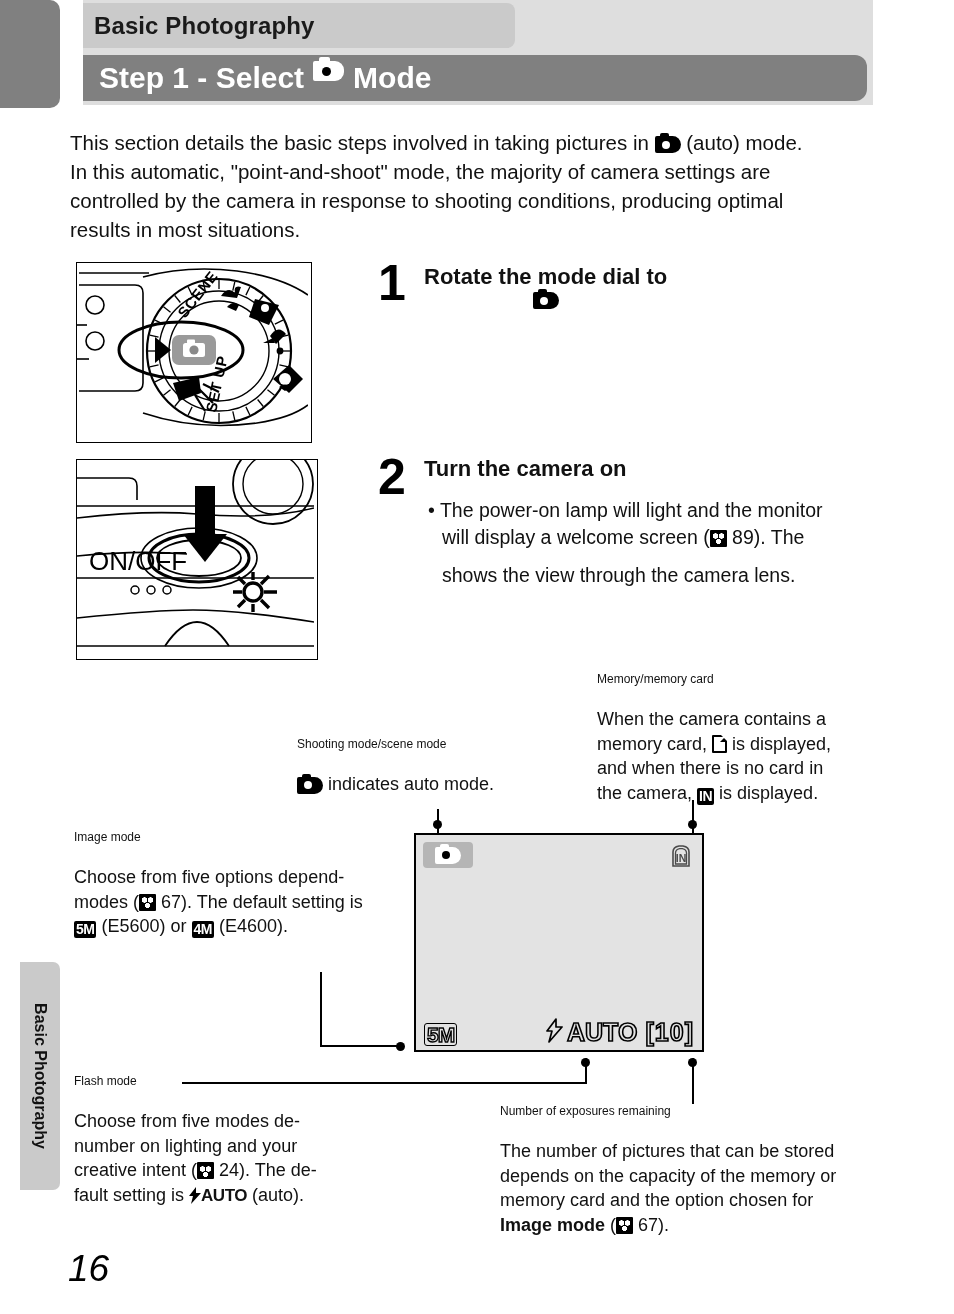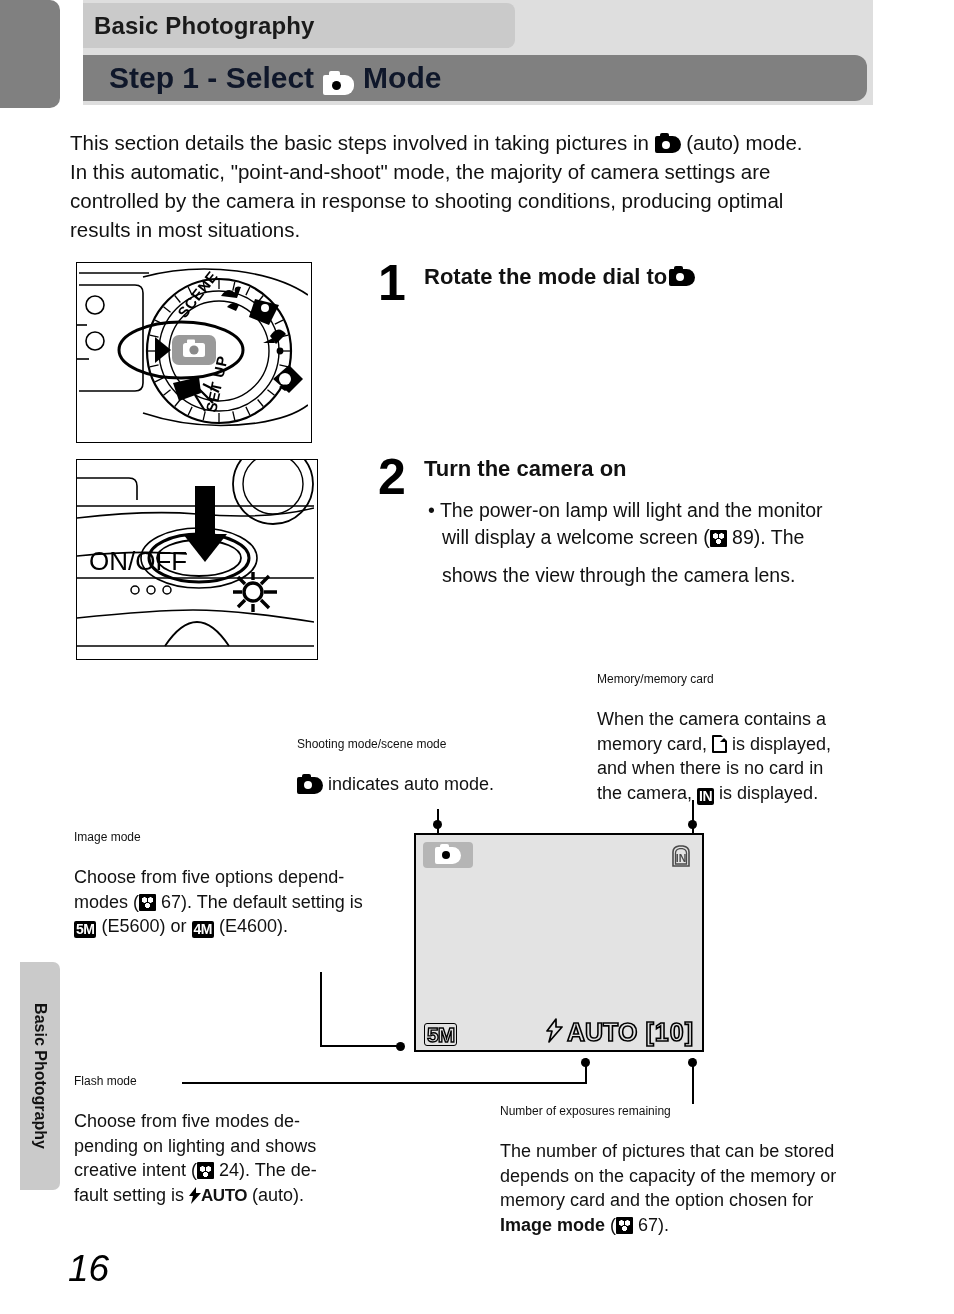--- a/index.html
+++ b/index.html
@@ -26,22 +26,22 @@
   }
   .header-bg{
     position:absolute;left:0;top:0;width:790px;height:105px;background:#dedede;z-index:-1;
   }
   .step-bar{
     position:absolute;left:0;top:55px;width:784px;height:46px;
     background:#808080;border-radius:0 12px 12px 0;
     display:flex;align-items:center;
   }
   .step-bar .txt{
-    font-size:30px;font-weight:bold;color:#0f172a;padding-left:26px;
-    display:flex;align-items:flex-end;gap:9px;white-space:pre;
+    font-size:30px;font-weight:bold;color:#ffffff;padding-left:16px;
+    display:flex;align-items:flex-start;gap:9px;white-space:pre;
   }
 
   
   .cam-ico{
     display:inline-block;position:relative;vertical-align:middle;
     background:#000;border-radius:2px 9px 9px 2px;
   }
   .cam-ico::before{ 
     content:"";position:absolute;background:#000;border-radius:2px 2px 0 0;
   }
@@ -67,21 +67,21 @@
   .intro .ln.last{text-align:left;}
 
   
   .fig{position:absolute;border:1.6px solid #000;background:#fff;overflow:hidden;}
   #fig-dial{left:76px;top:262px;width:234px;height:179px;}
   #fig-power{left:76px;top:459px;width:240px;height:199px;}
 
   
   .step-num{position:absolute;font-size:50px;font-weight:bold;line-height:1;color:#000;}
   .step-head{position:absolute;font-size:22px;font-weight:bold;color:#111;
-    display:flex;align-items:center;gap:2px;white-space:pre;}
+    display:flex;align-items:center;gap:2px;white-space:pre;flex-direction:column;}
   .step-body{position:absolute;font-size:19.5px;line-height:26.5px;color:#111;}
   .step-body .ln{display:block;text-align:justify;}
   .step-body .ln.last{text-align:left;margin-top:12px;}
 
   
   .ref-ico{
     display:inline-block;width:17px;height:17px;background:#000;
     position:relative;vertical-align:-3px;border-radius:1px;
   }
   .ref-ico::before{
@@ -373,21 +373,21 @@
       <span>67). The default setting is</span></span>
     <span class="ln last"><span class="badge">5M</span>
       <span>(E5600) or</span>
       <span class="badge">4M</span>
       <span>(E4600).</span></span>
   </div>
 
   <div class="cap-title" style="left:74px;top:1074px;">Flash mode</div>
   <div class="cap-body" style="left:74px;top:1109px;width:295px;">
     <span class="ln">Choose from five modes de-</span>
-    <span class="ln">pending on lighting and shows</span>
+    <span class="ln">number on lighting and your</span>
     <span class="ln"><span>creative intent (</span><span class="ref-ico"></span>
       <span>24). The de-</span></span>
     <span class="ln last"><span>fault setting is</span>
       <span class="bolt"><svg width="12" height="17" viewBox="0 0 12 17">
             <polygon points="7,0 0,9 4,9 2,17 12,6 7,6" fill="#000"></polygon>
           </svg></span><span style="font-weight:bold;font-size:17px;letter-spacing:-0.5px;">AUTO</span>
       <span>(auto).</span></span>
   </div>
 
   <div class="cap-title" style="left:500px;top:1104px;">Number of exposures remaining</div>

